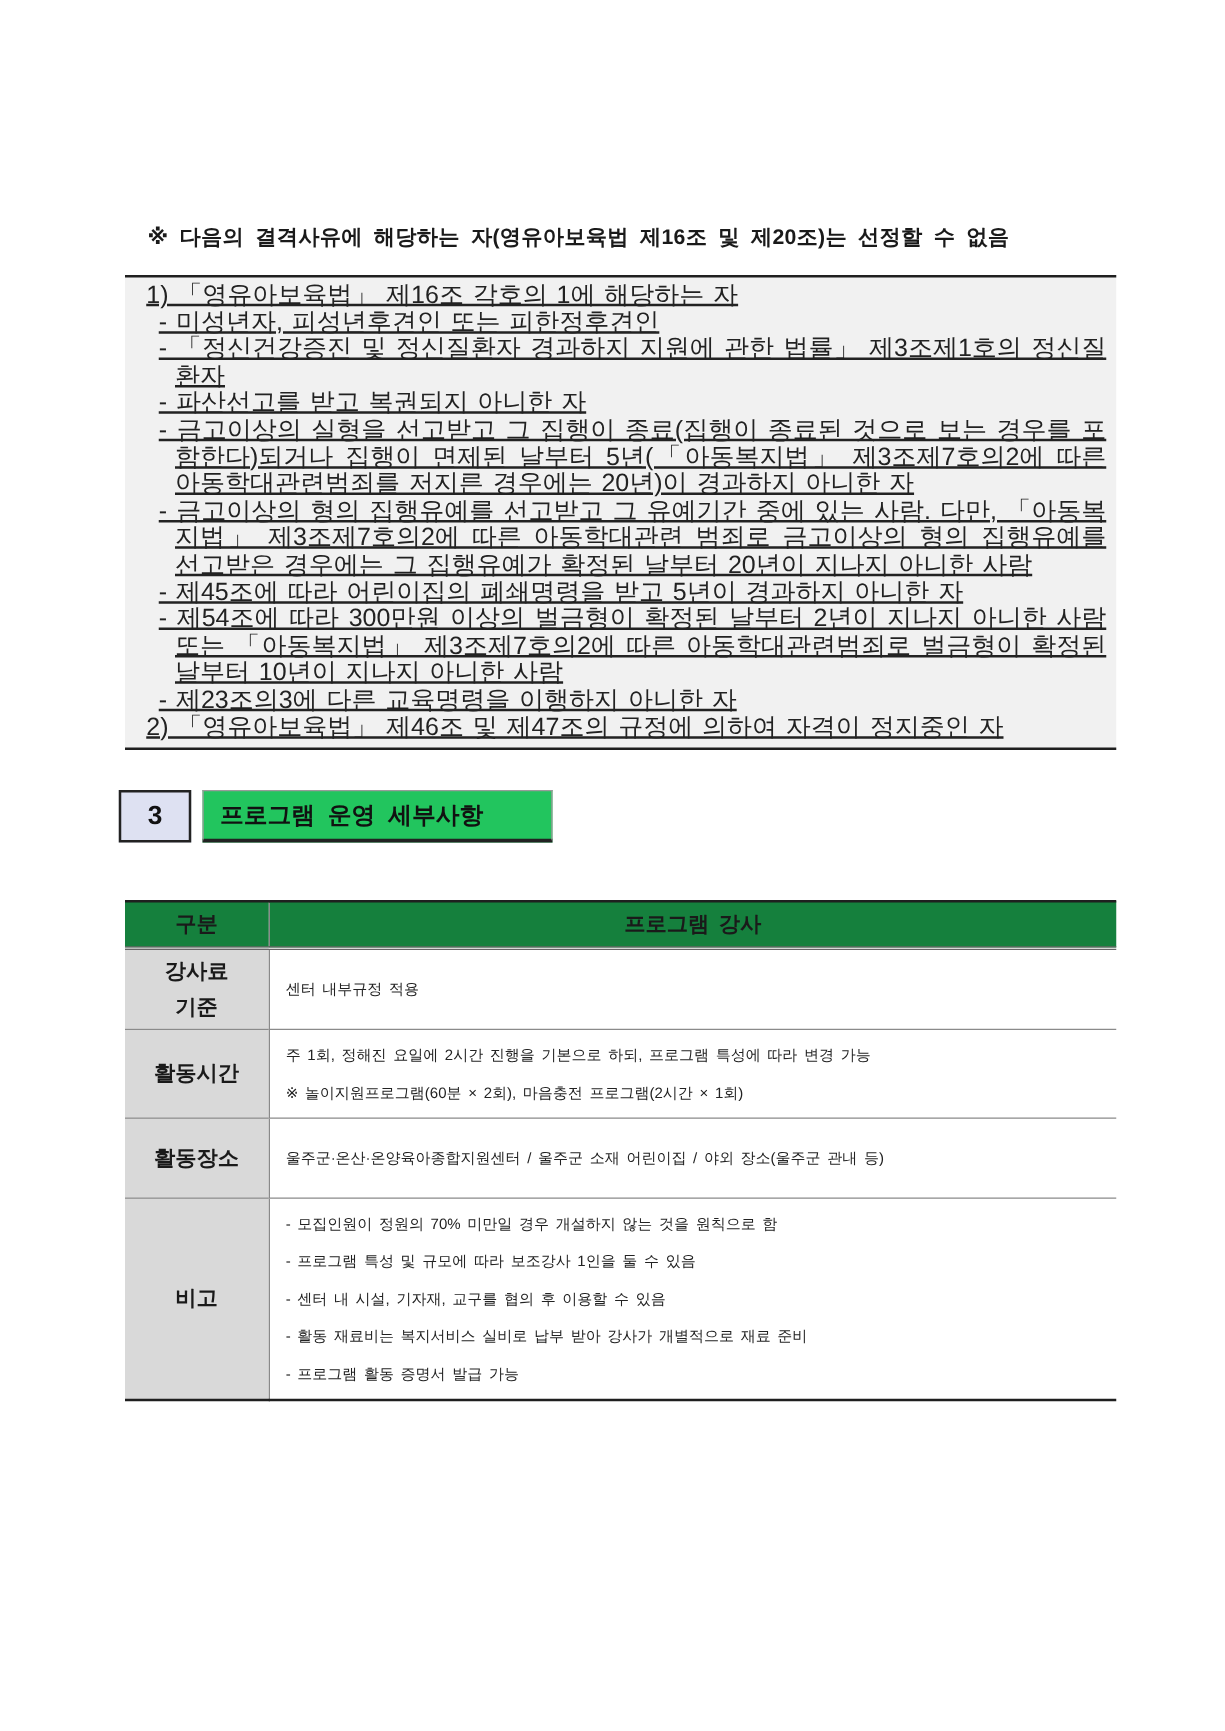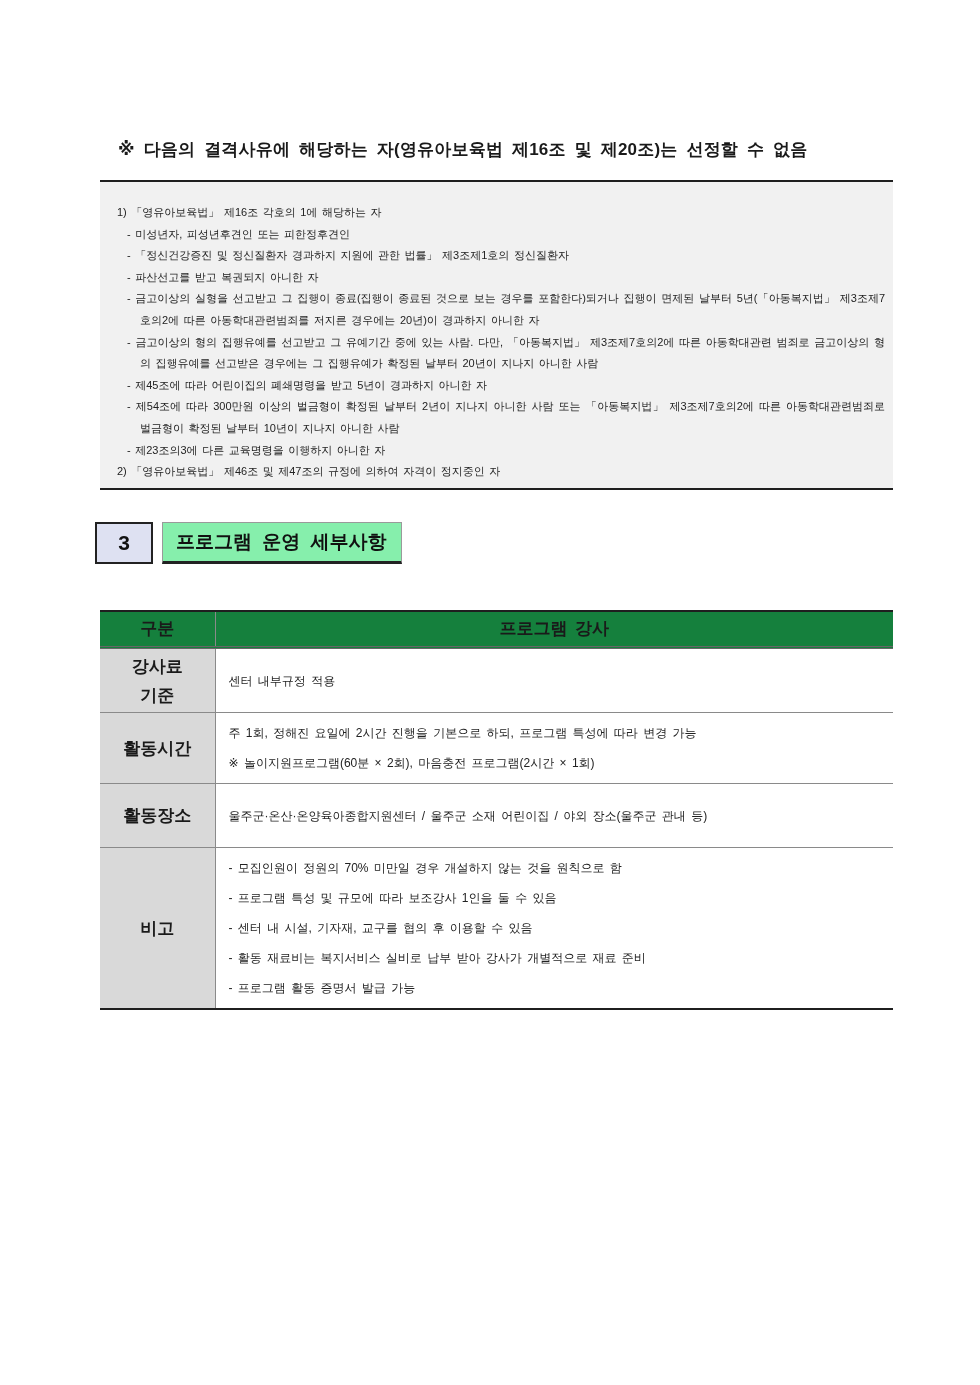--- a/index.html
+++ b/index.html
@@ -19,31 +19,33 @@
 
   
   .note {
     font-size: 17px;
     font-weight: bold;
     padding-left: 18px;
     word-spacing: 4px;
     letter-spacing: 0.2px;
     margin-bottom: 19px;
     white-space: nowrap;
+    margin-top: 40px;
   }
 
   
   .law-box {
     background: #f1f1f1;
     border-top: 2.5px solid #1f1f1f;
     border-bottom: 2.5px solid #1f1f1f;
-    padding: 20px 8px 5px 0;
-    font-size: 11px;
+    padding: 4px 8px 5px 0;
+    font-size: 20px;
     line-height: 21.6px;
     color: #222;
+    text-decoration: underline;
   }
   .law-box .li {
     padding-left: 40px;
     text-align: justify;
     word-spacing: 1.5px;
   }
   .law-box .li.num  { text-indent: -23px; }
   .law-box .li.dash { text-indent: -13px; }
 
   
@@ -60,22 +62,22 @@
     background: #dee1f2;
     border: 2px solid #222;
     font-size: 21px;
     font-weight: bold;
     display: flex;
     align-items: center;
     justify-content: center;
     color: #111;
   }
   .sec-title {
-    width: 240px;
-    background: #86efac;
+    width: 280px;
+    background: #22c55e;
     border: 1px solid #9a9a9a;
     border-bottom: 3px solid #222;
     font-size: 19px;
     font-weight: bold;
     display: flex;
     align-items: center;
     padding-left: 13px;
     word-spacing: 5px;
     color: #111;
   }

